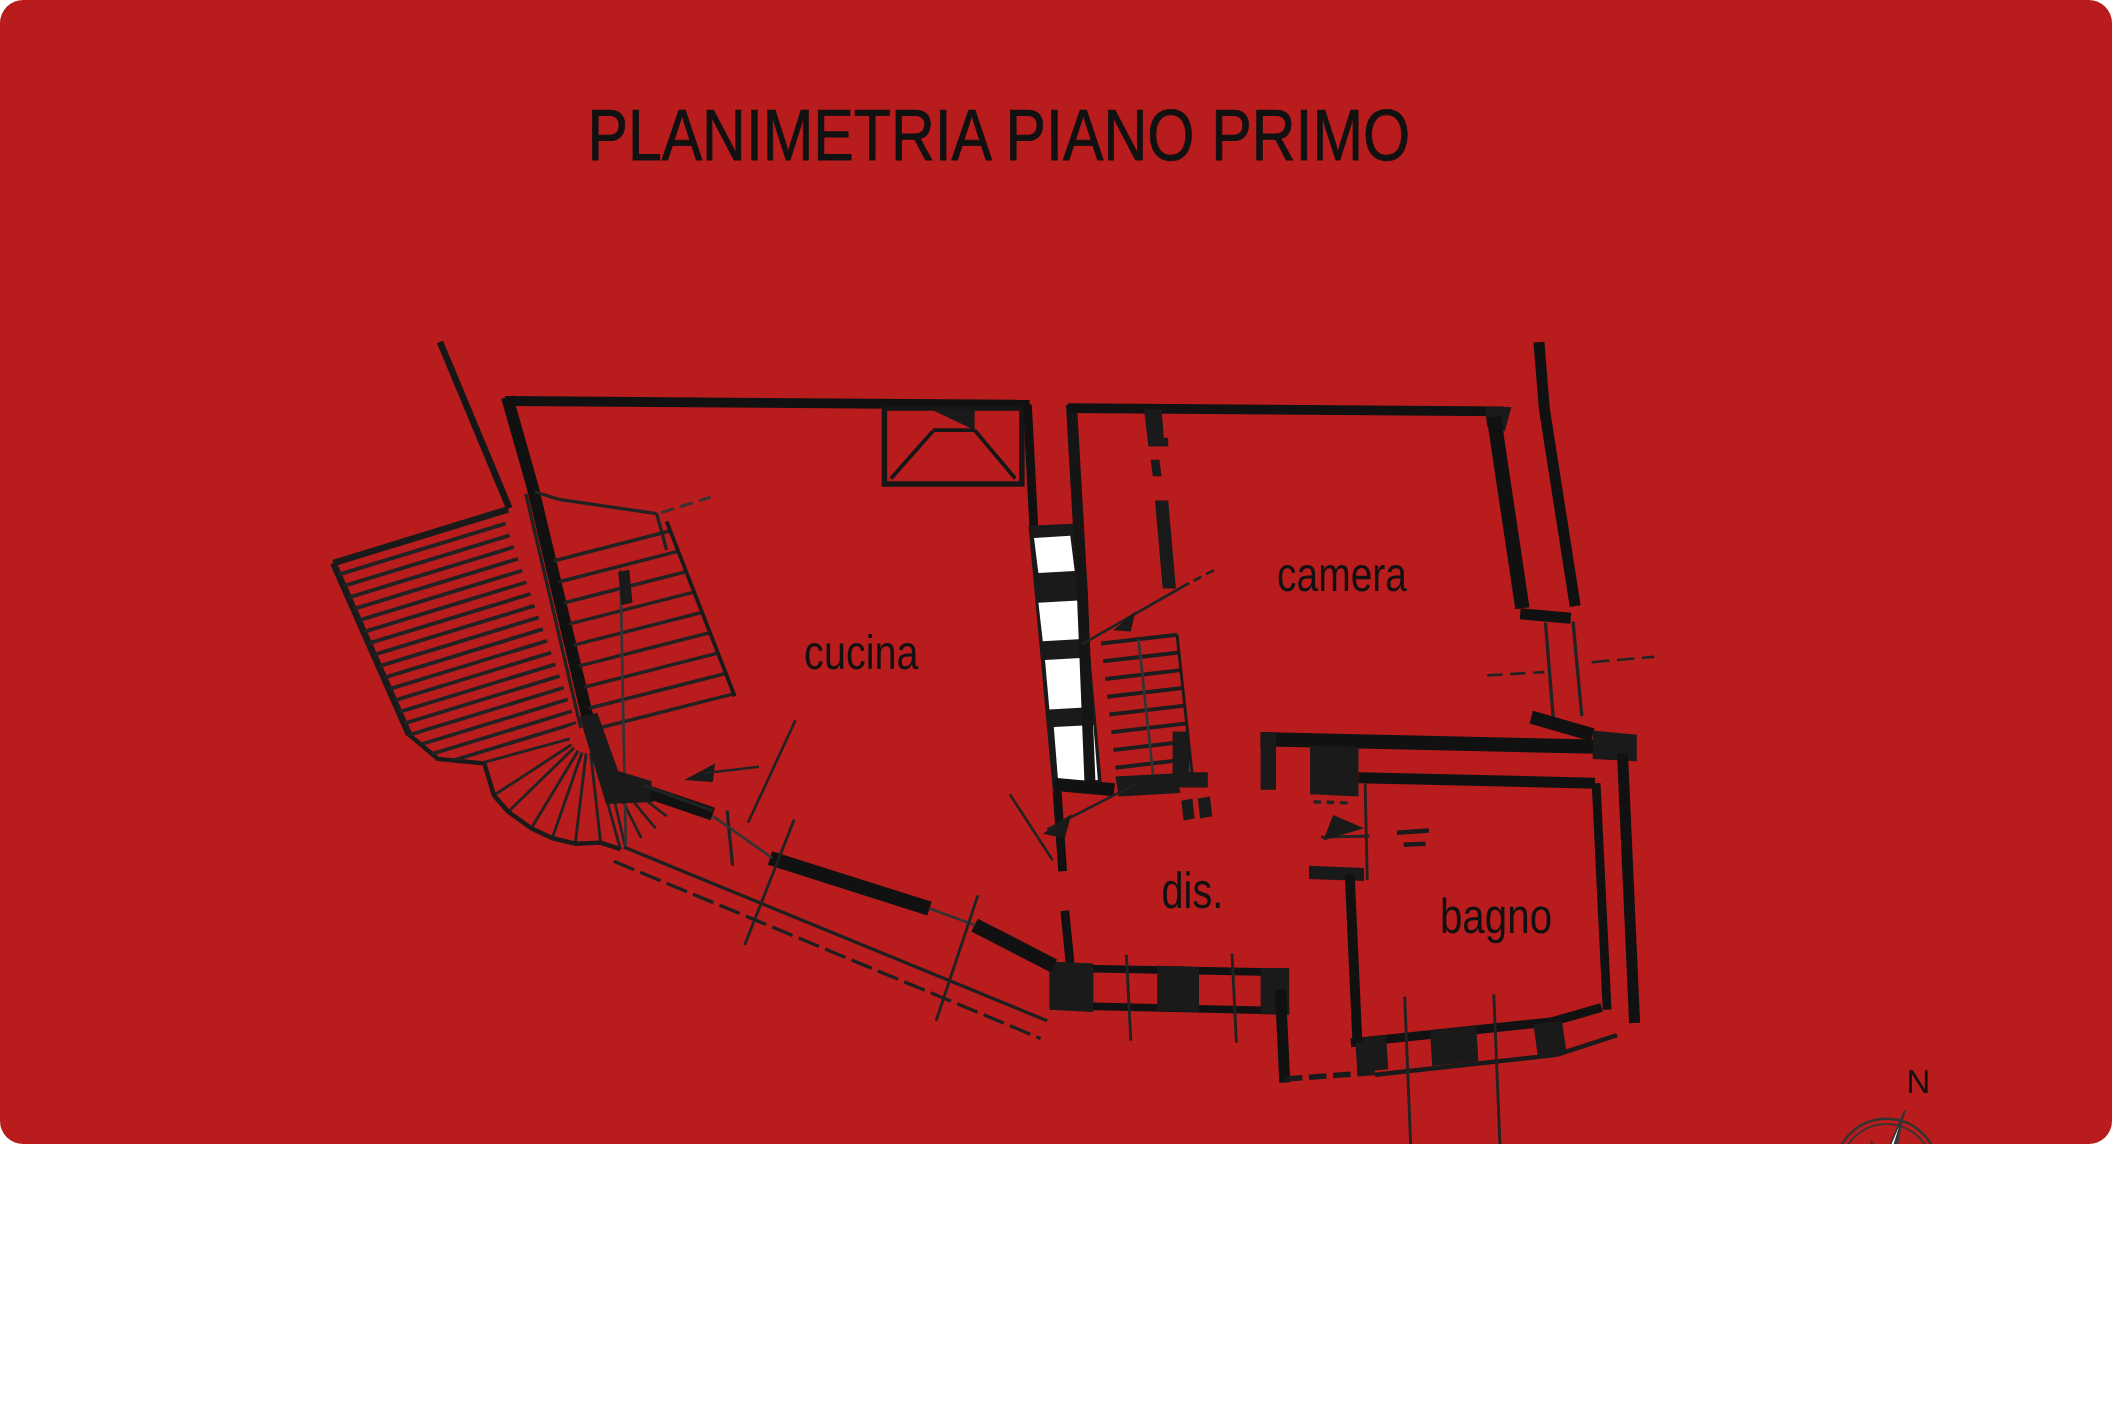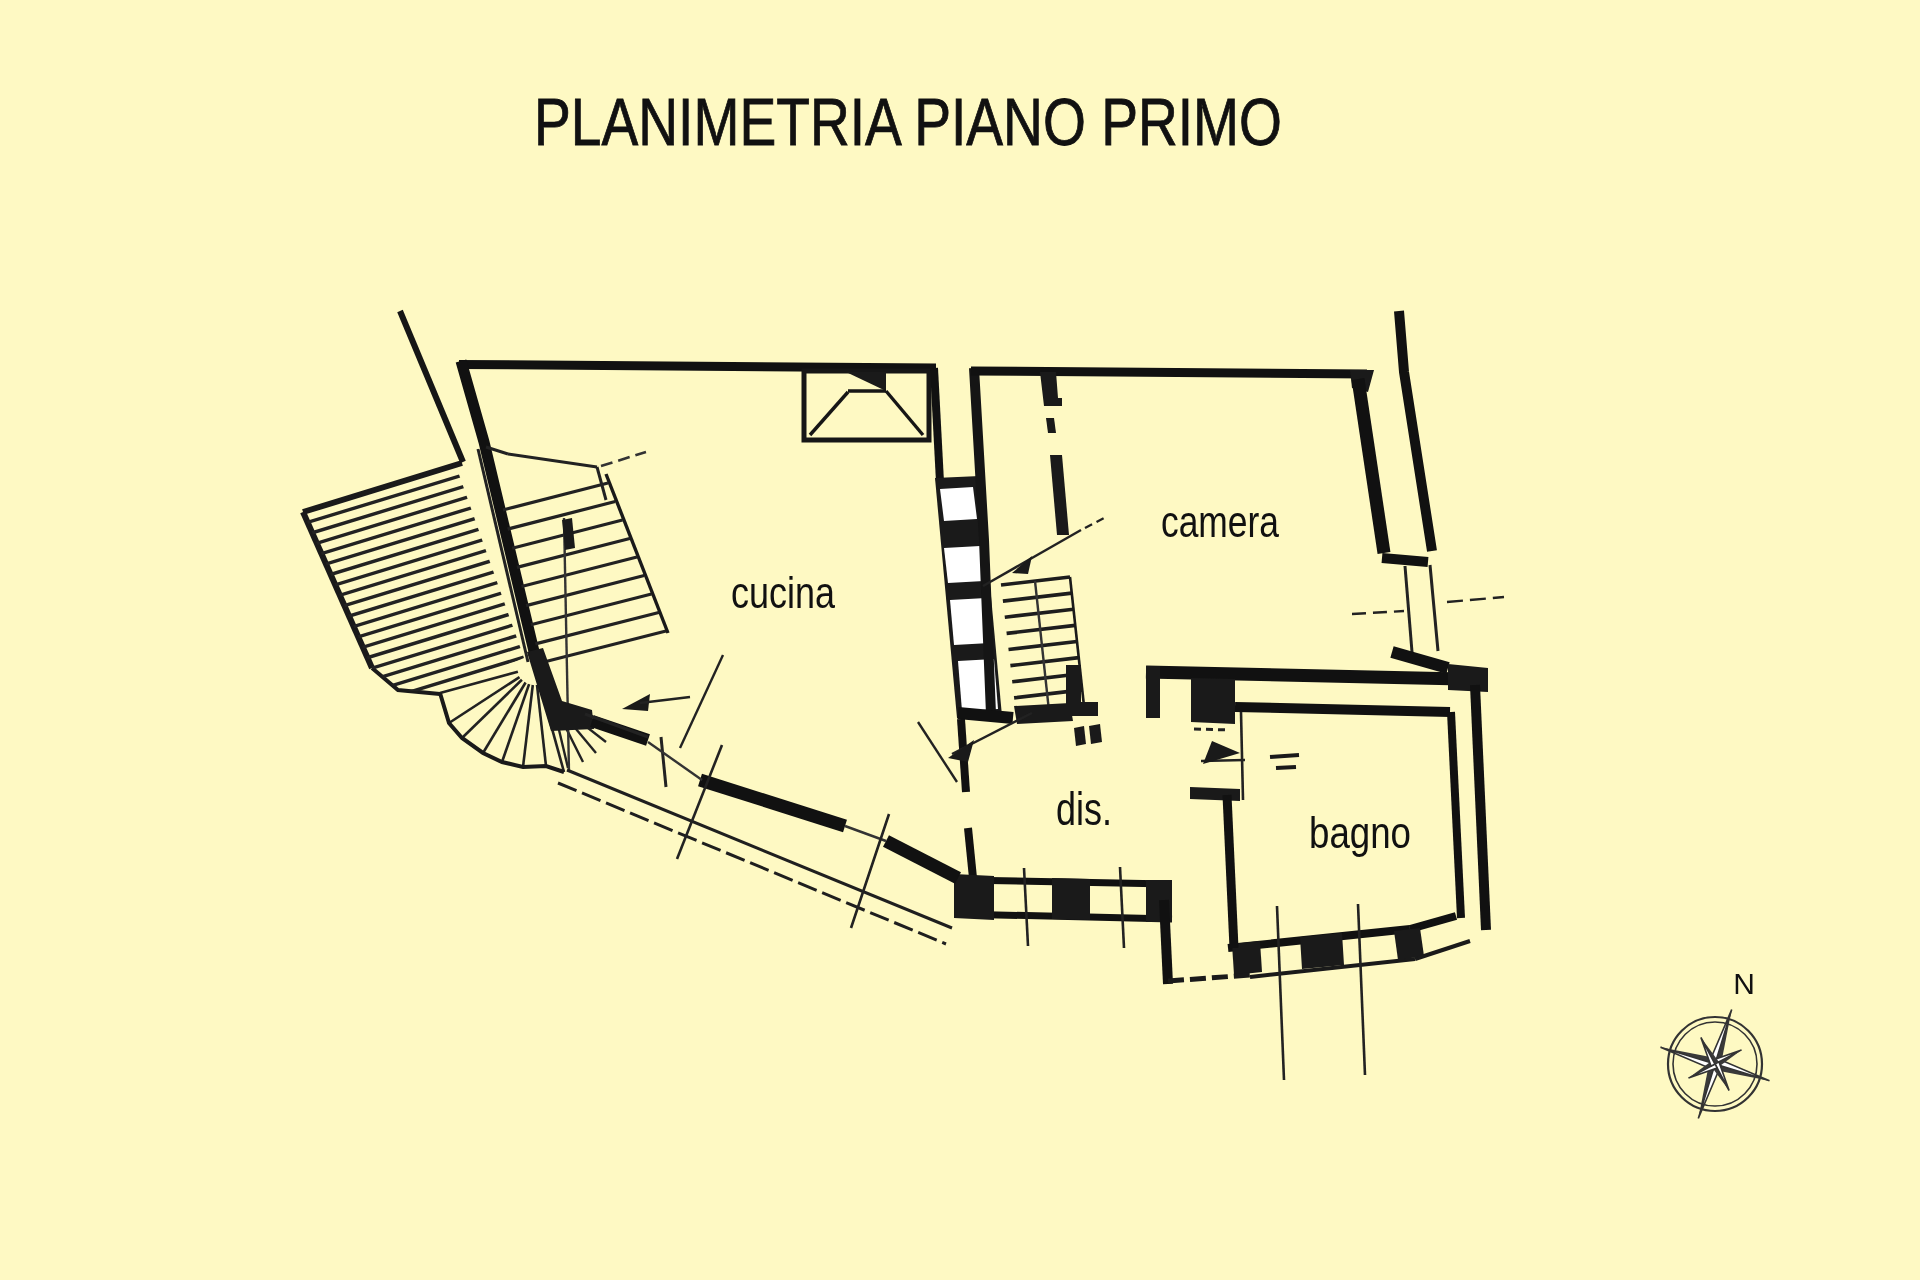--- a/index.html
+++ b/index.html
@@ -1,17 +1,17 @@
 <!DOCTYPE html>
 <html><head>
 <meta charset="utf-8">
 <title>Planimetria</title>
 <style>
 html,body{margin:0;padding:0;background:#ffffff;}
-#page{width:1920px;height:1280px;position:relative;background:#fef9c3;overflow:hidden;}
+#page{width:1920px;height:1040px;position:relative;background:#b91c1c;overflow:hidden;border-radius:21px;}
 svg{filter:grayscale(1);}
 </style>
 </head>
 <body>
 <div id="page">
 <svg width="1920" height="1280" viewBox="0 0 1920 1280">
 
 <text x="534" y="145" font-family="Liberation Sans, sans-serif" font-size="66" fill="#111" stroke="#111" stroke-width="0.8" textLength="748" lengthAdjust="spacingAndGlyphs">PLANIMETRIA PIANO PRIMO</text>
 
 <g>

